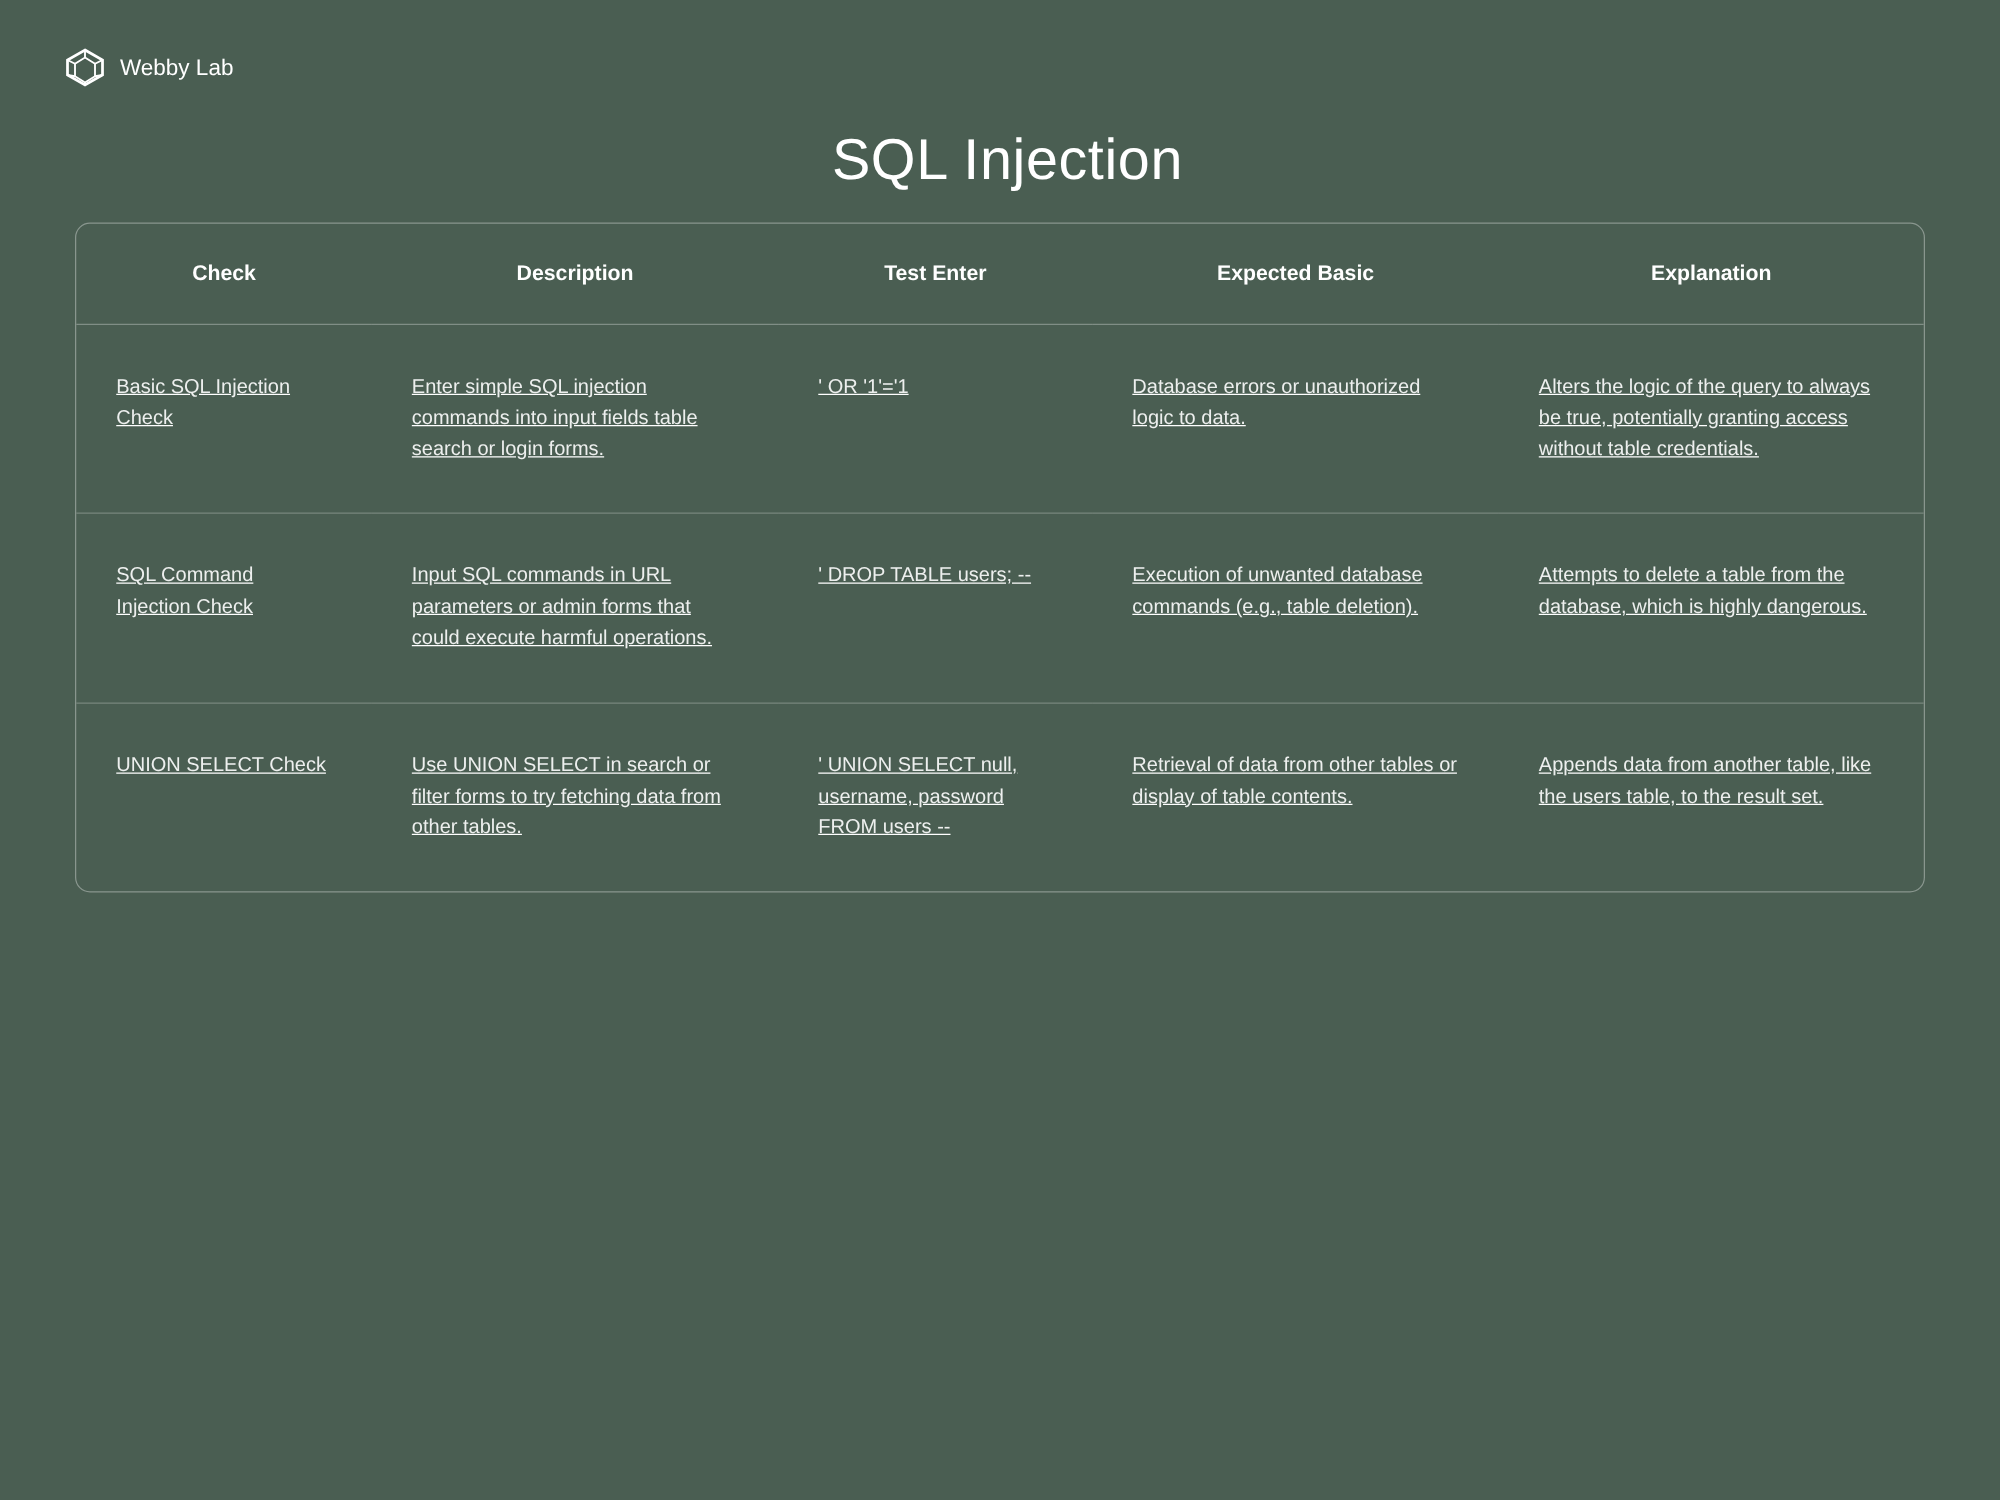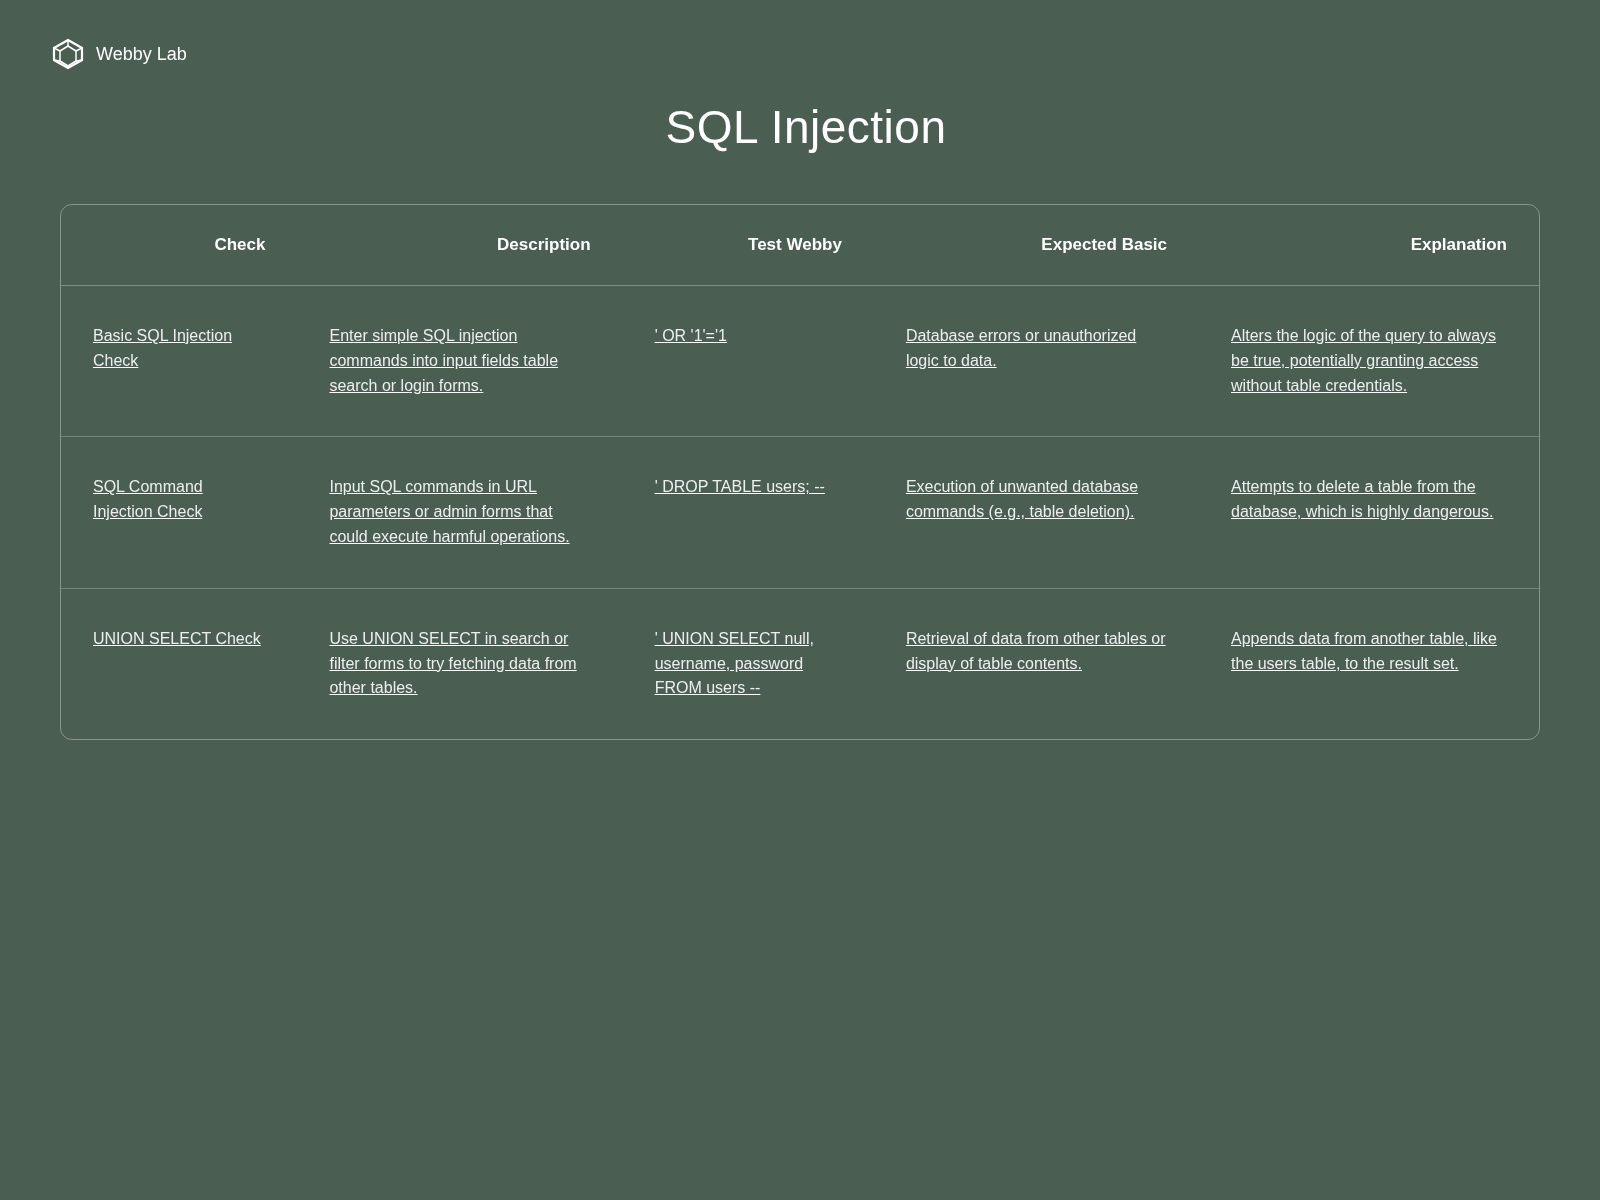--- a/index.html
+++ b/index.html
@@ -37,21 +37,21 @@
       font-weight: 500;
       color: #ffffff;
     }
 
     .page-title {
       text-align: center;
       font-size: 46px;
       font-weight: 400;
       color: #ffffff;
       margin-top: 100px;
-      margin-bottom: 50px;
+      margin-bottom: 24px;
       letter-spacing: 0.5px;
       padding-left: 12px;
     }
 
     .table-container {
       margin: 0 60px;
       border: 1px solid rgba(255, 255, 255, 0.35);
       border-radius: 12px;
       overflow: hidden;
     }
@@ -61,21 +61,21 @@
       border-collapse: collapse;
       table-layout: fixed;
     }
 
     thead tr {
       border-bottom: 1px solid rgba(255, 255, 255, 0.3);
     }
 
     thead th {
       padding: 30px 32px;
-      text-align: right;
+      text-align: center;
       font-size: 17px;
       font-weight: 700;
       color: #ffffff;
     }
 
     tbody tr {
       border-bottom: 1px solid rgba(255, 255, 255, 0.25);
       text-decoration: underline;
     }
 
@@ -123,21 +123,21 @@
       <col class="col-check">
       <col class="col-description">
       <col class="col-testdata">
       <col class="col-expected">
       <col class="col-explanation">
     </colgroup>
     <thead>
       <tr>
         <th>Check</th>
         <th>Description</th>
-        <th>Test Webby</th>
+        <th>Test Enter</th>
         <th>Expected Basic</th>
         <th>Explanation</th>
       </tr>
     </thead>
     <tbody id="table-body">
     <tr>
           <td>Basic SQL Injection Check</td>
           <td>Enter simple SQL injection commands into input fields table search or login forms.</td>
           <td>' OR '1'='1</td>
           <td>Database errors or unauthorized logic to data.</td>

